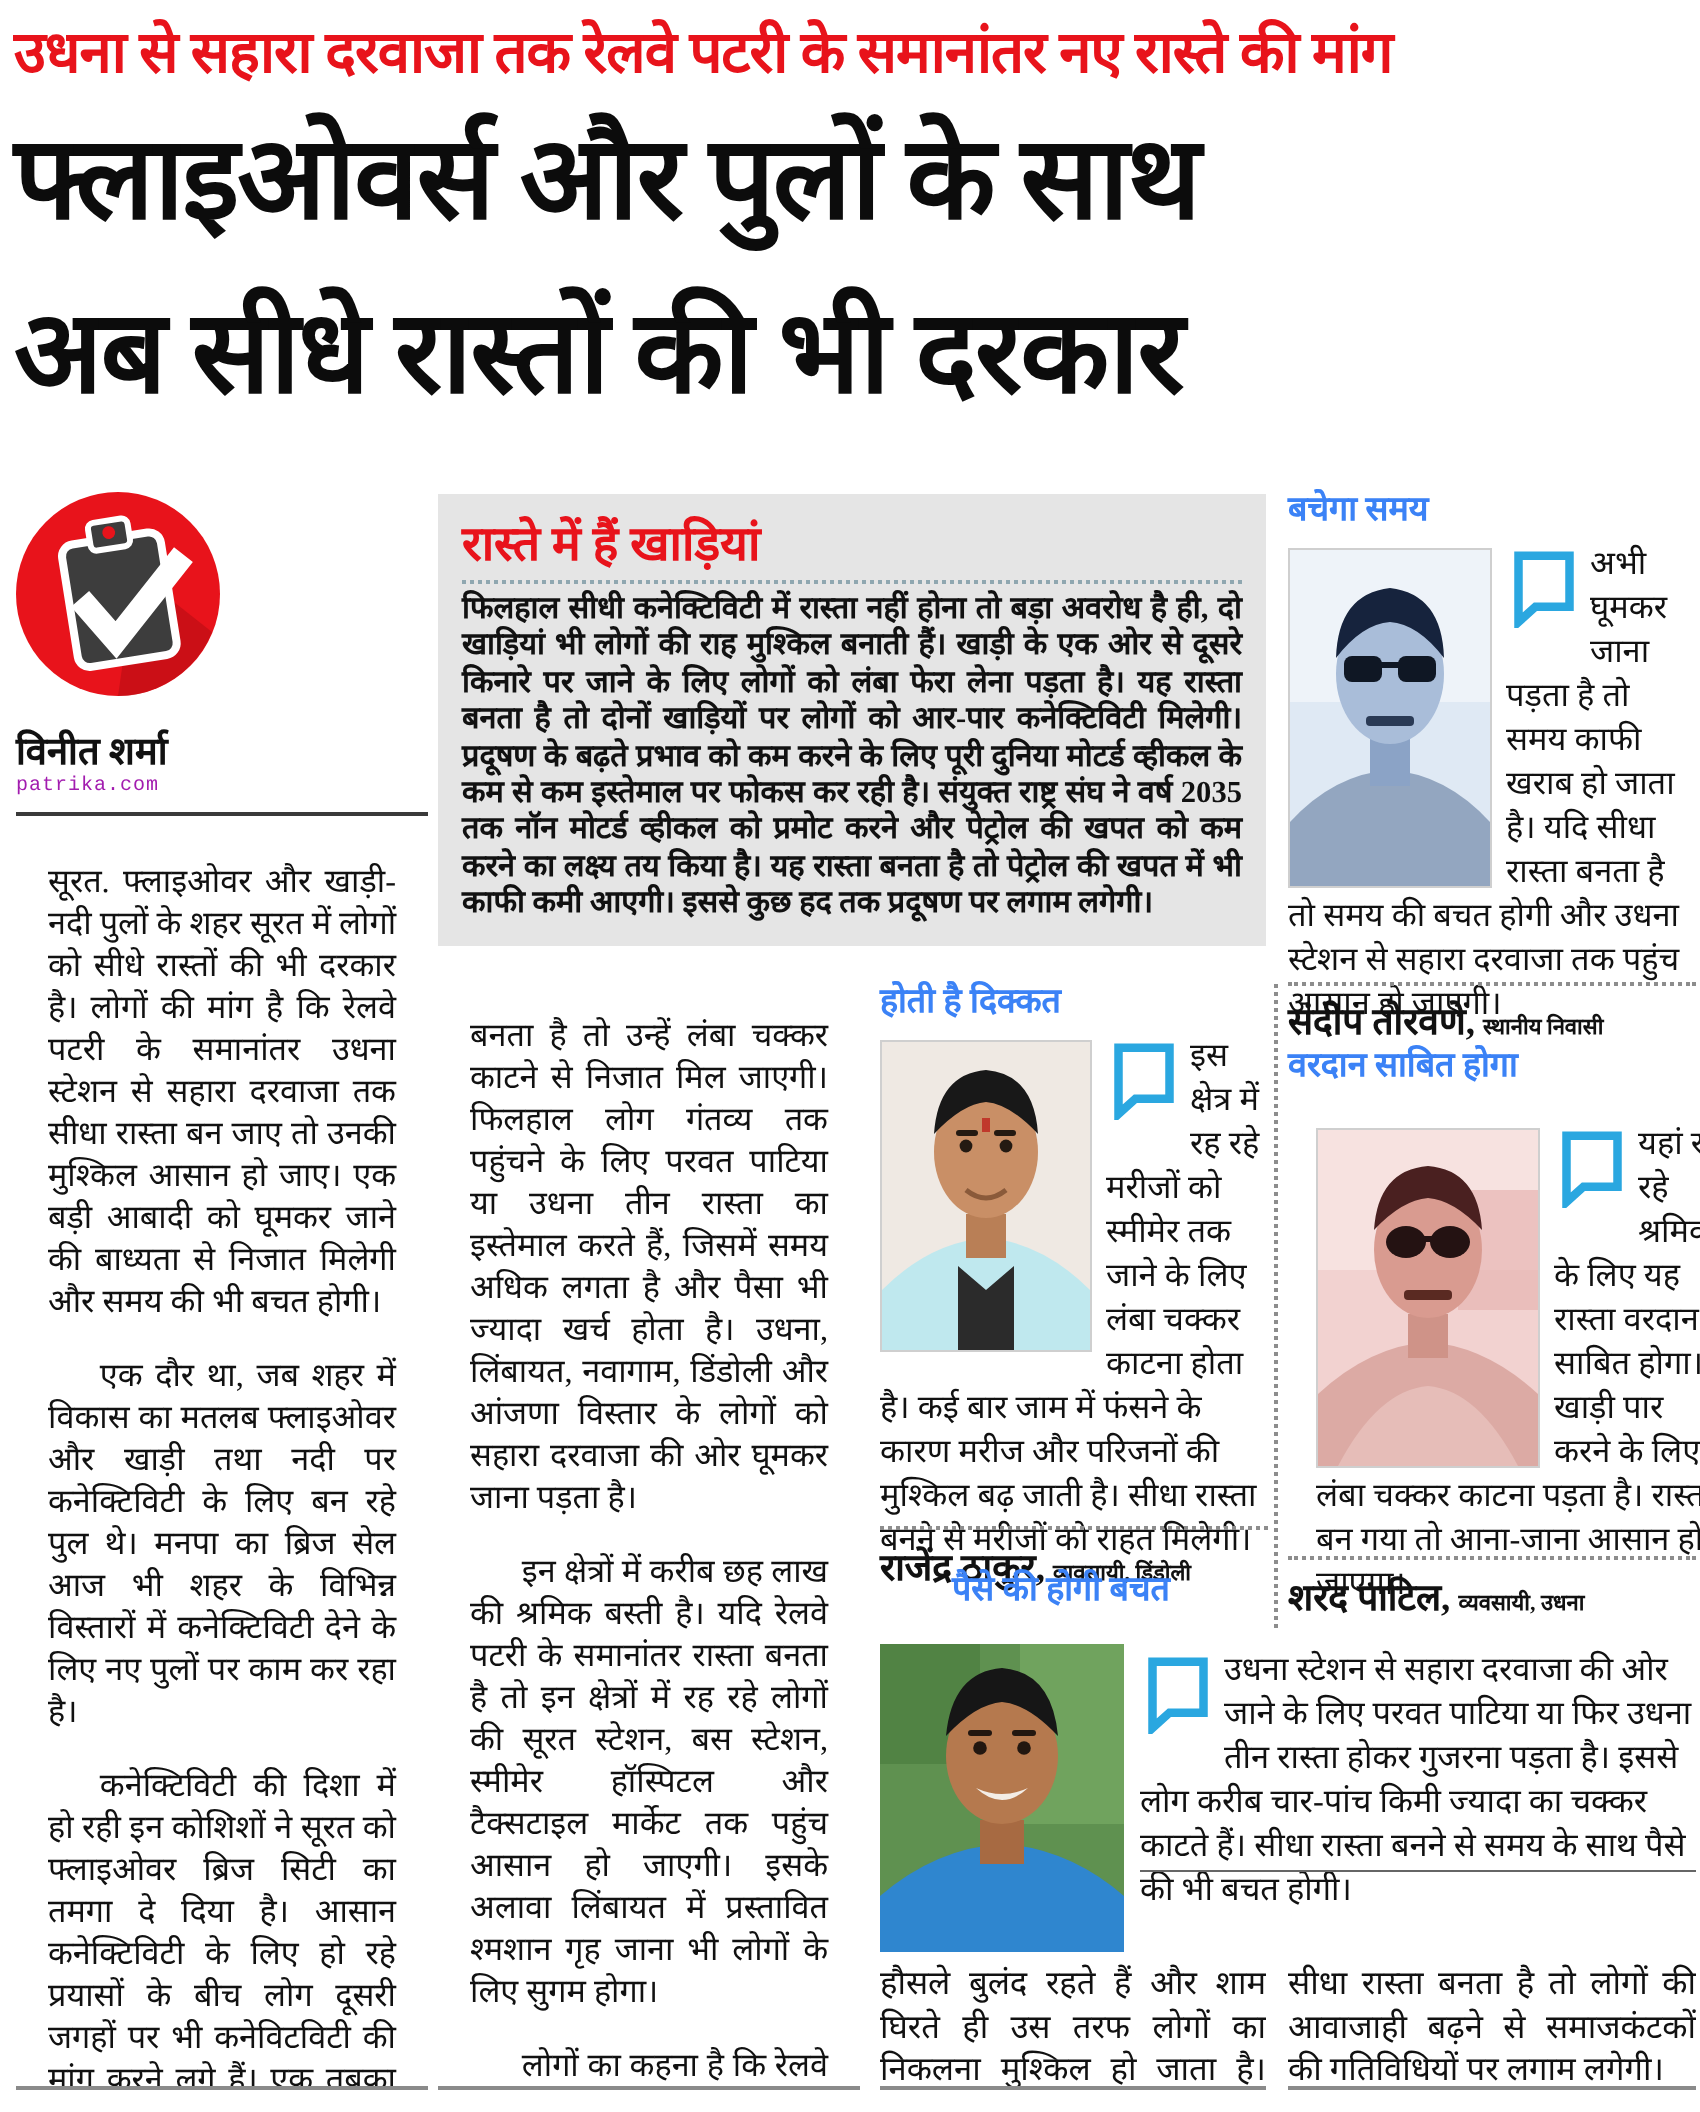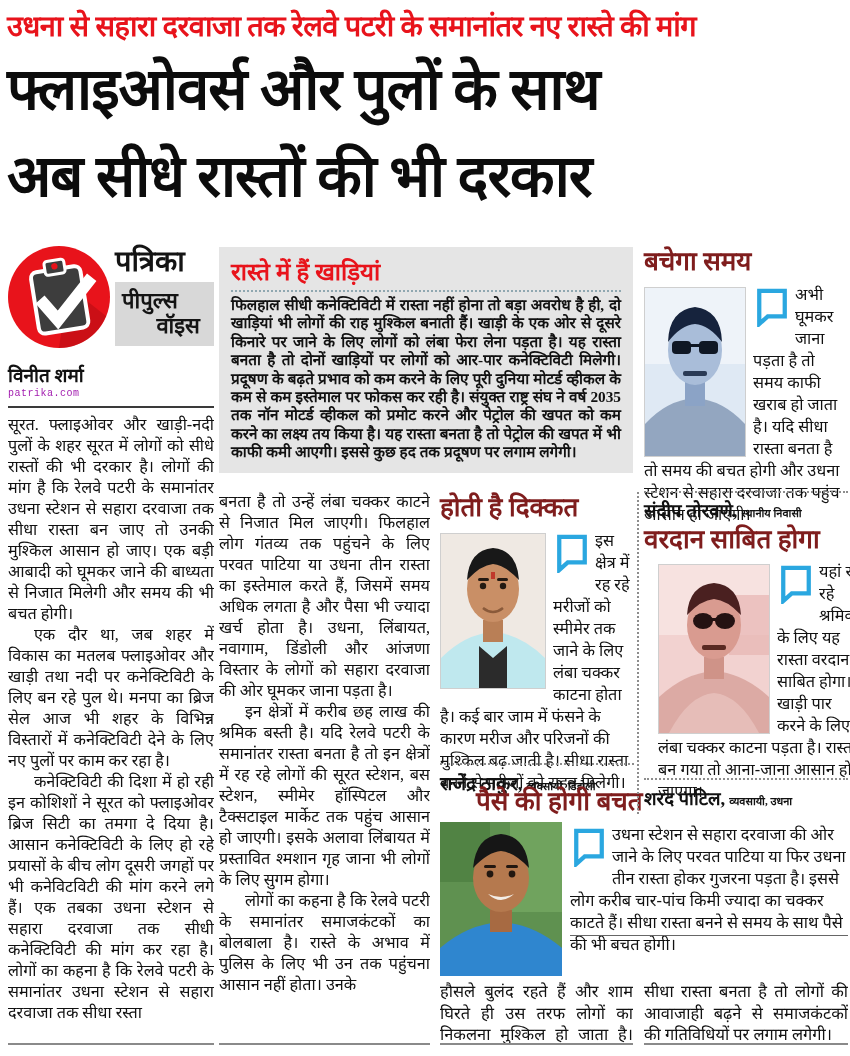--- a/index.html
+++ b/index.html
@@ -16,33 +16,33 @@
   .logo{width:102px;height:102px;flex:0 0 auto;}
   .mast-right{flex:1;}
   .brand{font-size:29px;font-weight:700;line-height:1.1;color:#141414;}
   .graybox{background:#d8d8d8;margin-top:4px;padding:6px 6px 8px 7px;font-size:22px;
            font-weight:700;line-height:1.15;color:#141414;}
   .graybox .l2{text-align:right;padding-right:8px;}
   .byline{margin-top:14px;border-bottom:2px solid #3a3a3a;padding-bottom:7px;}
   .author{font-size:19px;font-weight:700;}
   .site{font-size:10px;color:#a21caf;letter-spacing:0.5px;font-family:Liberation Mono, monospace;}
   .btext{font-size:16.2px;line-height:21px;text-align:justify;}
-  .btext p{margin:0;}
+  .btext p{margin:16px;}
   .btext p.ind{text-indent:1.6em;}
   .col1 .btext{margin-top:7px;height:628px;overflow:hidden;}
   
   .infobox{position:absolute;left:219px;top:247px;width:414px;height:226px;background:#e5e5e5;
            padding:7px 12px 8px 12px;box-sizing:border-box;}
   .ib-title{font-size:24px;font-weight:700;color:#e8131b;border-bottom:2px dotted #8fa7b0;
             padding-bottom:3px;}
   .ib-body{margin-top:4px;font-size:15.3px;font-weight:600;line-height:18.4px;text-align:justify;}
   
   .col2{position:absolute;left:219px;top:492px;width:211px;height:550px;overflow:hidden;}
   
-  .sec-h{font-size:26px;font-weight:700;color:#7f1d1d;font-family:Liberation Serif, serif;}
+  .sec-h{font-size:17px;font-weight:700;color:#3b82f6;font-family:Liberation Serif, serif;}
   .qflow{margin-top:6px;font-size:16.3px;line-height:22px;}
   .photo{float:left;margin:3px 7px 3px 0;border:1px solid #cfcfcf;}
   .qicon{float:left;width:34px;height:40px;margin:3px 6px 2px 2px;}
   .nm{font-size:18.5px;font-weight:700;}
   .rl{font-size:11px;font-weight:700;}
   .dotrule{position:absolute;border-top:2px dotted #8d8d8d;height:0;}
   .botrule{position:absolute;border-top:2px solid #8a8a8a;height:0;}
   .solidrule{position:absolute;border-top:1.5px solid #666;height:0;}
   .vdot{position:absolute;border-left:2px dotted #8d8d8d;width:0;}
   .nrow{position:absolute;}
@@ -71,27 +71,20 @@
       <svg class="logo" viewBox="0 0 102 102">
         <circle cx="51" cy="51" r="51" fill="#e8131b"></circle>
         <path d="M51 102 A51 51 0 0 0 98 70 L60 40 Z" fill="#b30d13" opacity="0.55"></path>
         <g transform="rotate(-9 51 56)">
           <rect x="27" y="23" width="50" height="62" rx="6" fill="#3d3d3d" stroke="#ffffff" stroke-width="4"></rect>
           <rect x="42" y="14" width="20" height="14" rx="3" fill="#3d3d3d" stroke="#ffffff" stroke-width="3"></rect>
           <circle cx="52" cy="20" r="3.2" fill="#e8131b"></circle>
         </g>
         <path d="M36 58 L50 74 L80 36" fill="none" stroke="#ffffff" stroke-width="12" stroke-linecap="square"></path>
       </svg>
-      <div class="mast-right">
-        <div class="brand">पत्रिका</div>
-        <div class="graybox">
-          <div>पीपुल्स</div>
-          <div class="l2">वॉइस</div>
-        </div>
-      </div>
     </div>
     <div class="byline">
       <div class="author">विनीत शर्मा</div>
       <div class="site">patrika.com</div>
     </div>
     <div class="btext">
       <p>सूरत. फ्लाइओवर और खाड़ी-नदी पुलों के शहर सूरत में लोगों को सीधे रास्तों की भी दरकार है। लोगों की मांग है कि रेलवे पटरी के समानांतर उधना स्टेशन से सहारा दरवाजा तक सीधा रास्ता बन जाए तो उनकी मुश्किल आसान हो जाए। एक बड़ी आबादी को घूमकर जाने की बाध्यता से निजात मिलेगी और समय की भी बचत होगी।</p>
       <p class="ind">एक दौर था, जब शहर में विकास का मतलब फ्लाइओवर और खाड़ी तथा नदी पर कनेक्टिविटी के लिए बन रहे पुल थे। मनपा का ब्रिज सेल आज भी शहर के विभिन्न विस्तारों में कनेक्टिविटी देने के लिए नए पुलों पर काम कर रहा है।</p>
       <p class="ind">कनेक्टिविटी की दिशा में हो रही इन कोशिशों ने सूरत को फ्लाइओवर ब्रिज सिटी का तमगा दे दिया है। आसान कनेक्टिविटी के लिए हो रहे प्रयासों के बीच लोग दूसरी जगहों पर भी कनेविटविटी की मांग करने लगे हैं। एक तबका उधना स्टेशन से सहारा दरवाजा तक सीधी कनेक्टिविटी की मांग कर रहा है। लोगों का कहना है कि रेलवे पटरी के समानांतर उधना स्टेशन से सहारा दरवाजा तक सीधा रस्ता</p>
     </div>

